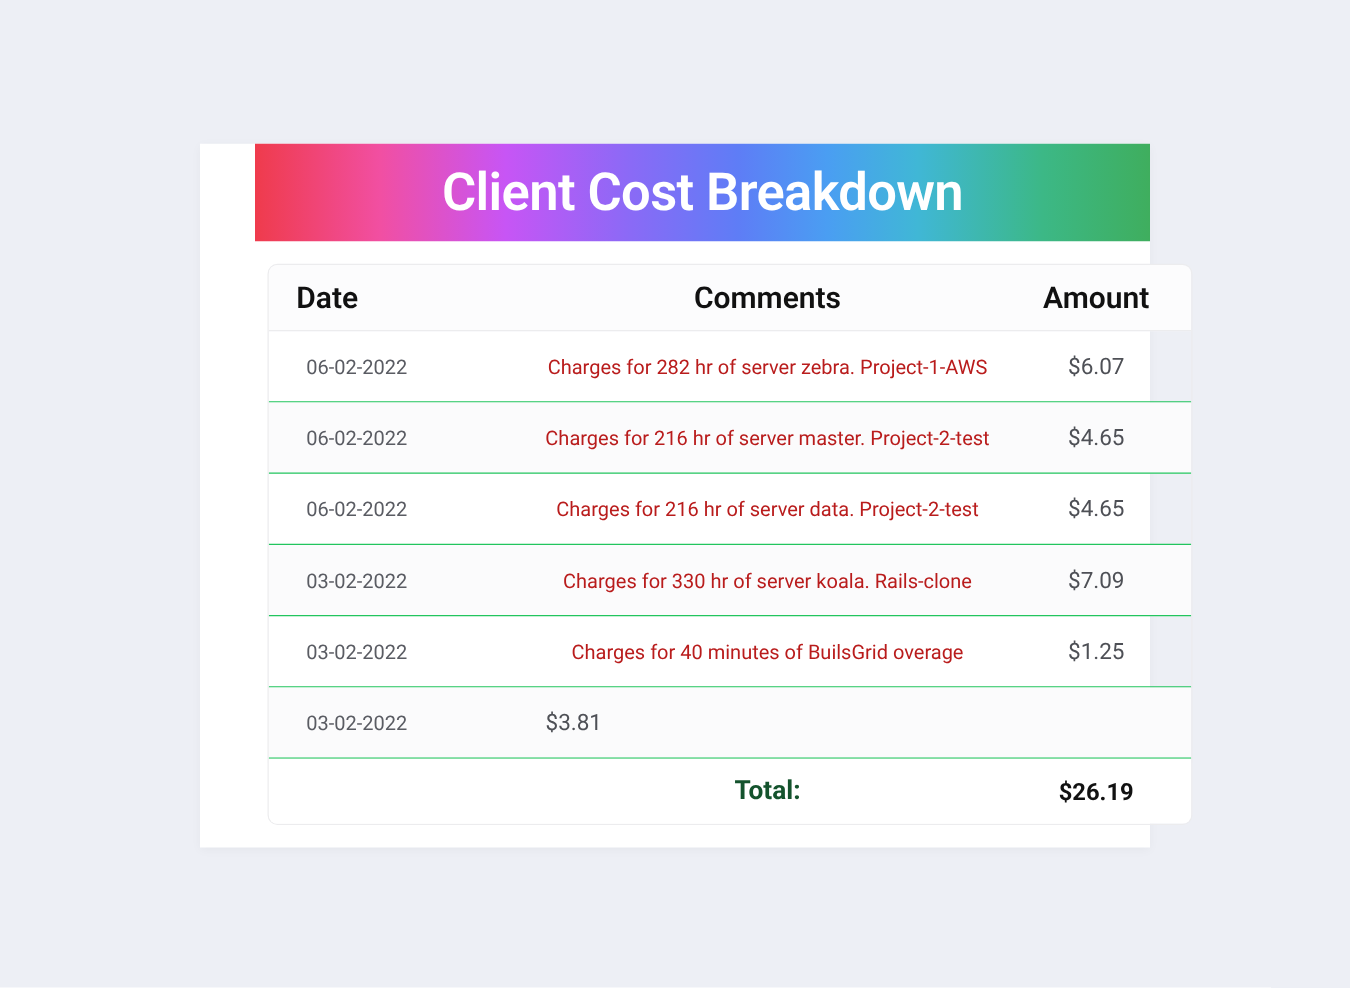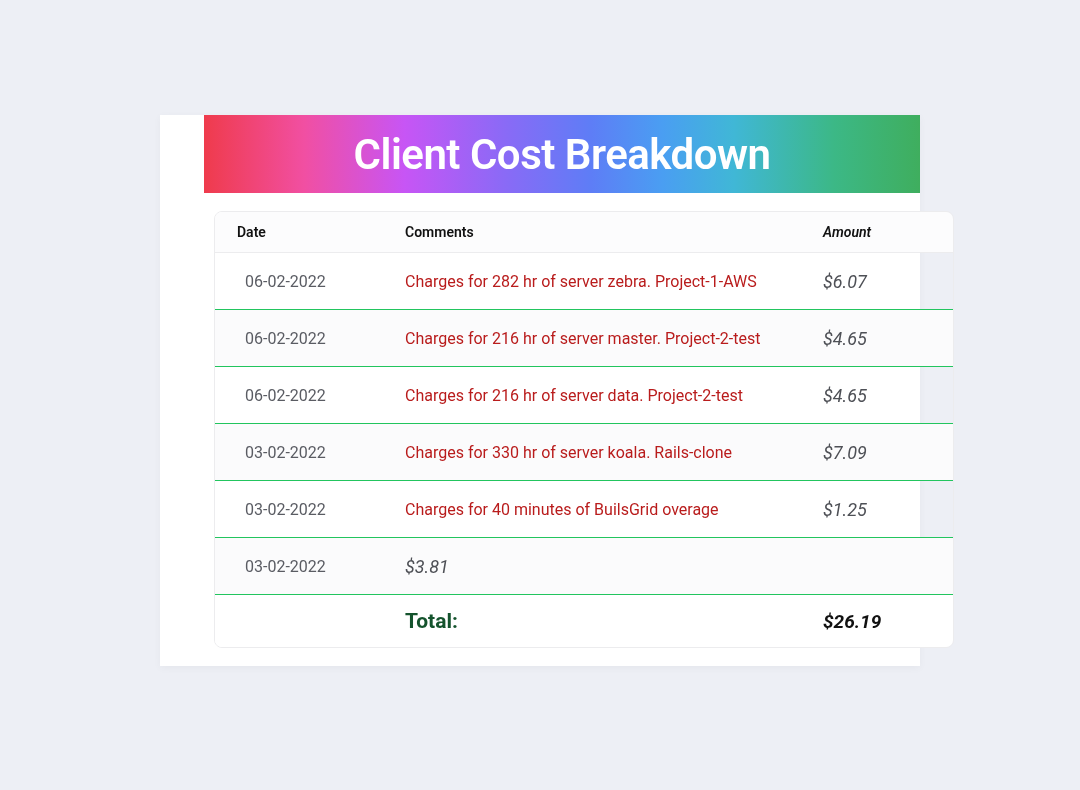--- a/index.html
+++ b/index.html
@@ -55,27 +55,27 @@
       border-radius: 8px;
       overflow: hidden;
     }
     .thead {
       display: flex;
       background: #fcfcfd;
       border-bottom: 1px solid #ececee;
       padding: 12px 0;
     }
     .th {
-      font-size: 14px;
+      font-size: 24px;
       font-weight: 600;
       color: #111;
     }
     .col-date   { width: 190px; padding-left: 22px; }
-    .col-comm   { flex: 1; padding-left: 0; }
-    .col-amt    { width: 130px; text-align: left; padding-right: 22px; font-style: italic; }
+    .col-comm   { flex: 1; padding-left: 0; text-align: center; }
+    .col-amt    { width: 130px; text-align: center; padding-right: 22px; }
     .tbody .row {
       display: flex;
       align-items: center;
       height: 57px;
       border-bottom: 1px solid #22c55e;
     }
     .tbody .row:nth-child(even) {
       background: #fbfbfc;
     }
     .td {

